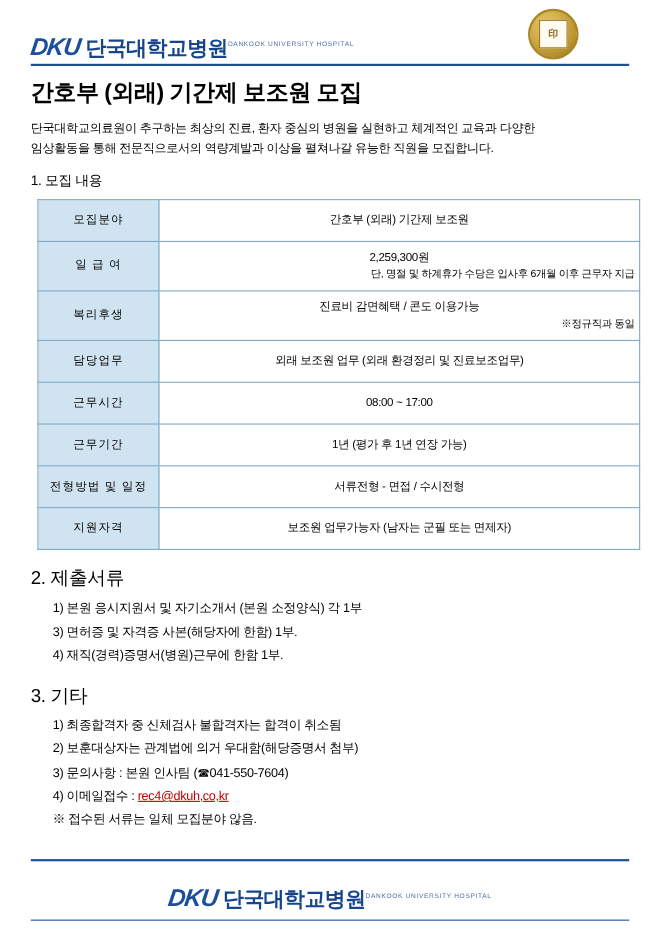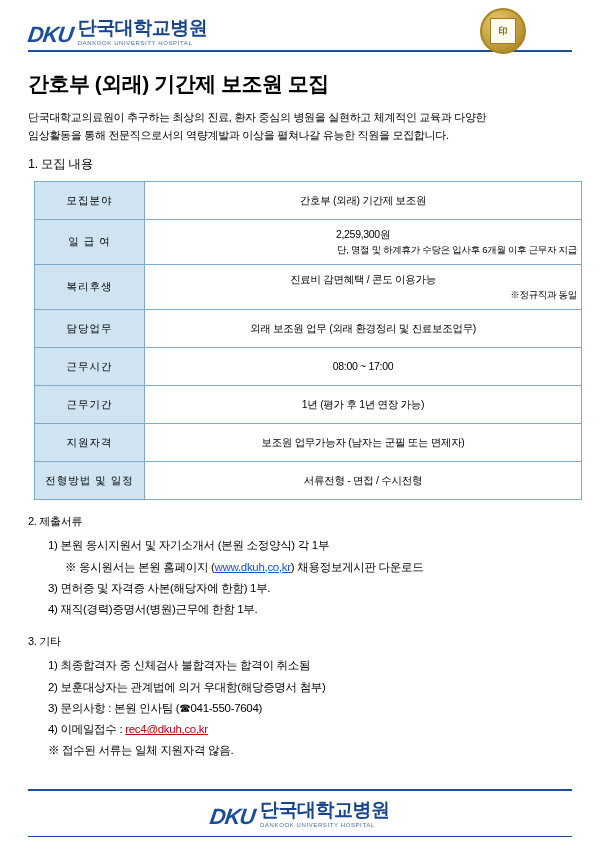--- a/index.html
+++ b/index.html
@@ -48,21 +48,21 @@
     line-height: 1;
     letter-spacing: -0.5px;
   }
   .logo-eng {
     font-size: 6px;
     color: #4a6fa5;
     letter-spacing: 0.6px;
     line-height: 1;
     margin-top: 3px;
   }
-  .logo-text-col { display: flex; flex-direction: column; }
+  .logo-text-col { display: flex; flex-direction: row; margin-top: 17px; }
   .header-rule {
     border-bottom: 2px solid #1b4f9c;
     margin-top: 4px;
   }
   .seal {
     position: absolute;
     right: 46px; top: 8px;
     width: 46px; height: 46px;
     border-radius: 50%;
     background: radial-gradient(circle at 35% 30%, #e9c96a, #b8922e 70%, #8a6c1d 100%);
@@ -119,21 +119,21 @@
     background: #cfe3f0;
     font-weight: normal;
     letter-spacing: 1px;
   }
   table.recruit tr { height: 38px; }
   .sub { font-size: 9.5px; text-align: right; }
 
   
   .block { margin-top: 14px; }
   .block-title {
-    font-size: 11px;
+    font-size: 17px;
     letter-spacing: -0.3px;
     margin-bottom: 6px;
   }
   ul.plain {
     list-style: none;
     margin: 0; padding: 0 0 0 20px;
   }
   ul.plain li {
     font-size: 11.5px;
     letter-spacing: -0.3px;
@@ -232,57 +232,54 @@
           <span>08:00 ~ 17:00</span>
         </td>
       </tr>
       <tr>
         <td class="label">근무기간</td>
         <td>
           <span>1년 (평가 후 1년 연장 가능)</span>
         </td>
       </tr>
       <tr>
+        <td class="label">전형방법 및 일정</td>
+        <td>
+          <span>서류전형 - 면접 / 수시전형</span>
+        </td>
+      </tr>
+      <tr>
         <td class="label">지원자격</td>
         <td>
           <span>보조원 업무가능자 (남자는 군필 또는 면제자)</span>
-        </td>
-      </tr>
-      <tr>
-        <td class="label">전형방법 및 일정</td>
-        <td>
-          <span>서류전형 - 면접 / 수시전형</span>
         </td>
       </tr>
     </tbody>
   </table>
 
   <div class="block">
     <div class="block-title">2.  제출서류</div>
     <ul class="plain">
       <li>1) 본원 응시지원서 및 자기소개서 (본원 소정양식) 각 1부</li>
-      <li class="indent">
-        <span>※  응시원서는 본원 홈페이지 (</span><a class="link" href="#">www.dkuh,co,kr</a><span>) 채용정보게시판 다운로드</span>
-      </li>
       <li>3) 면허증 및 자격증 사본(해당자에 한함) 1부.</li>
       <li>4) 재직(경력)증명서(병원)근무에 한함 1부.</li>
     </ul>
   </div>
 
   <div class="block">
     <div class="block-title">3.  기타</div>
     <ul class="plain">
       <li>1) 최종합격자 중 신체검사 불합격자는 합격이 취소됨</li>
       <li>2) 보훈대상자는 관계법에 의거 우대함(해당증명서 첨부)</li>
       <li>3) 문의사항 :  본원 인사팀 (☎041-550-7604)</li>
       <li>
         <span>4) 이메일접수 :  </span><a class="red" href="#">rec4@dkuh,co,kr</a>
       </li>
     </ul>
-    <div class="note">※ 접수된 서류는 일체 지원자격 않음.</div>
+    <div class="note">※ 접수된 서류는 일체 모집분야 않음.</div>
   </div>
 
   <div class="footer">
     <div class="footer-rule-top"></div>
     <div class="footer-logo">
       <span class="dku-mark">DKU</span>
       <span class="logo-text-col">
         <span class="logo-kor">단국대학교병원</span>
         <span class="logo-eng">DANKOOK UNIVERSITY HOSPITAL</span>
       </span>

